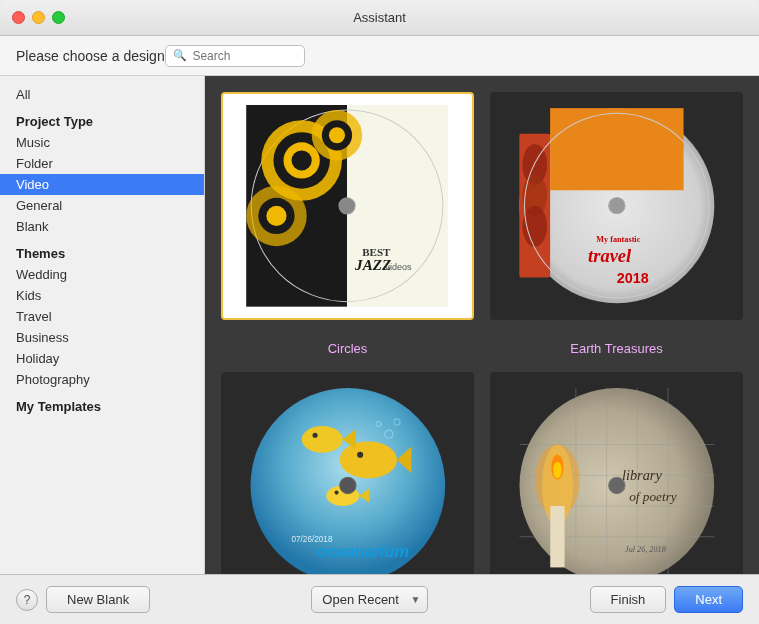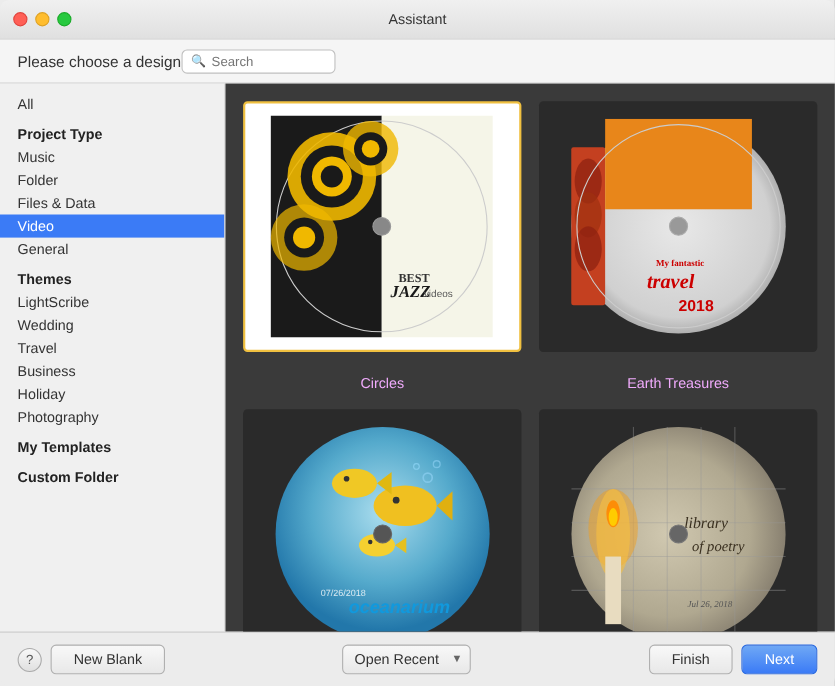--- a/index.html
+++ b/index.html
@@ -250,35 +250,34 @@
 
   <div class="main-area">
 
     <div class="sidebar">
 
       <div class="sidebar-item">All</div>
 
       <div class="sidebar-item category-header">Project Type</div>
       <div class="sidebar-item sub">Music</div>
       <div class="sidebar-item sub">Folder</div>
-      <div class="sidebar-item sub">Files &amp; Data</div>
       <div class="sidebar-item sub selected">Video</div>
       <div class="sidebar-item sub">General</div>
+      <div class="sidebar-item sub">Blank</div>
 
       <div class="sidebar-item category-header">Themes</div>
-      <div class="sidebar-item sub">LightScribe</div>
       <div class="sidebar-item sub">Wedding</div>
+      <div class="sidebar-item sub">Kids</div>
       <div class="sidebar-item sub">Travel</div>
       <div class="sidebar-item sub">Business</div>
       <div class="sidebar-item sub">Holiday</div>
       <div class="sidebar-item sub">Photography</div>
 
       <div class="sidebar-item category-header">My Templates</div>
 
-      <div class="sidebar-item category-header">Custom Folder</div>
     </div>
 
     <div class="content-area">
 
       <div class="design-item">
         <div class="design-thumb" style="background:#fff; border: 2px solid #f0c040;">
           <svg viewBox="0 0 200 200" class="disc-svg">
 
             <rect x="0" y="0" width="100" height="200" fill="#1a1a1a"></rect>
             <rect x="100" y="0" width="100" height="200" fill="#f5f5e8"></rect>

